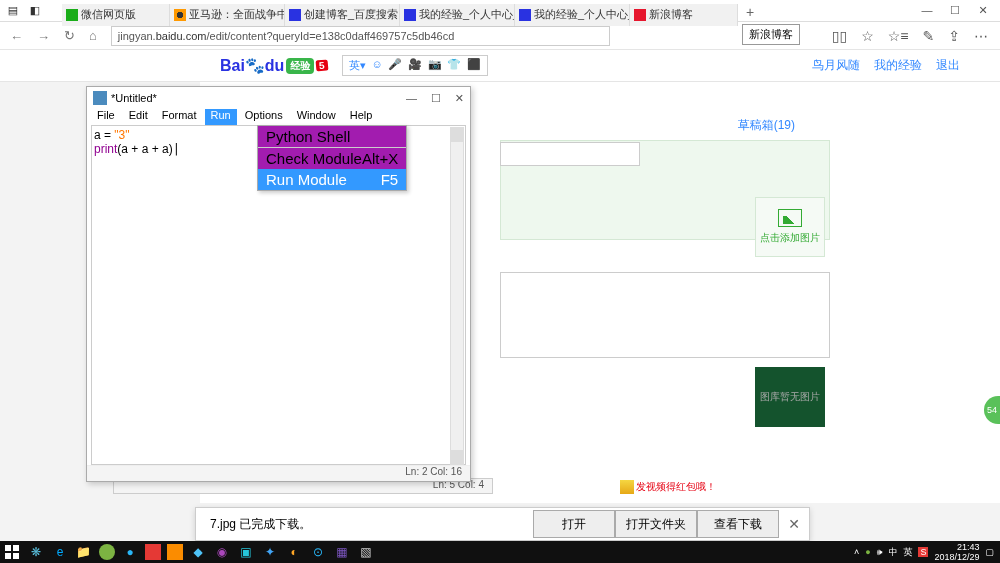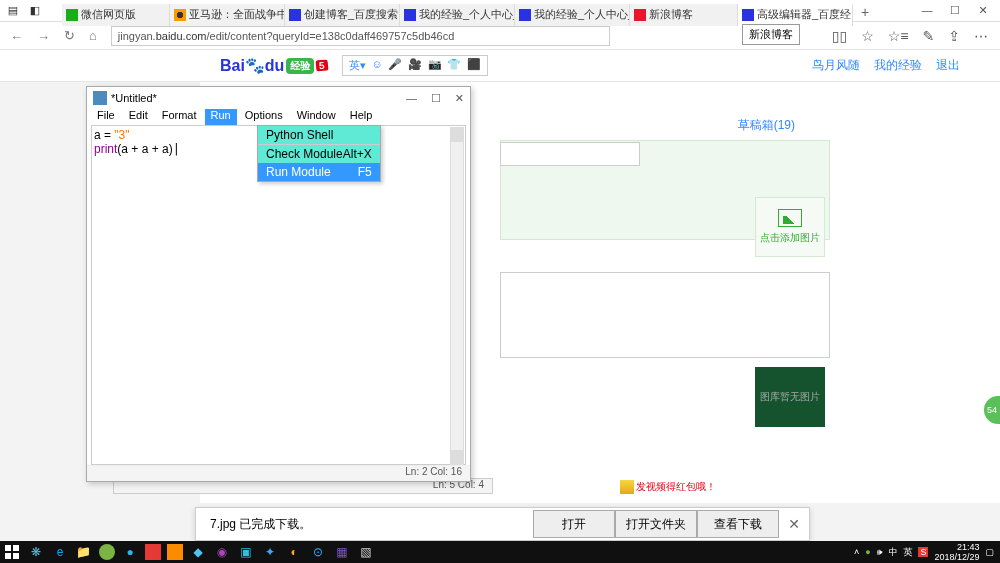--- a/index.html
+++ b/index.html
@@ -61,21 +61,21 @@
 .idle-win { position: absolute; left: 86px; top: 86px; width: 385px; background: #fff; border: 1px solid #aaa; box-shadow: 2px 2px 6px rgba(0,0,0,.2); }
 .idle-title { height: 22px; display: flex; align-items: center; padding: 0 6px; font-size: 11px; }
 .idle-title-icon { width: 14px; height: 14px; background: #4b8bbe; margin-right: 4px; }
 .idle-winctl { margin-left: auto; display: flex; gap: 14px; font-size: 11px; color: #555; }
 .idle-menubar { height: 16px; display: flex; font-size: 11px; padding-left: 4px; gap: 2px; }
 .idle-menu { padding: 0 6px; }
 .idle-menu.active { background: #3399ff; color: #fff; }
 .idle-code { height: 340px; border: 1px solid #ccc; margin: 0 4px; font-family: Consolas, monospace; font-size: 12px; padding: 2px; position: relative; white-space: pre; }
 .idle-code .orange { color: #ff7700; }
 .idle-code .purple { color: #900090; }
-.idle-dropdown { position: absolute; left: 170px; top: 38px; background: #5eead4; border: 1px solid #aaa; font-size: 12px; min-width: 110px; box-shadow: 2px 2px 4px rgba(0,0,0,.2); }
+.idle-dropdown { position: absolute; left: 170px; top: 38px; background: #a21caf; border: 1px solid #aaa; font-size: 15px; min-width: 110px; box-shadow: 2px 2px 4px rgba(0,0,0,.2); }
 .idle-dropdown div { padding: 2px 8px; display: flex; justify-content: space-between; }
 .idle-dropdown .sep { border-top: 1px solid #ccc; height: 1px; padding: 0; }
 .idle-dropdown .sel { background: #3399ff; color: #fff; }
 .idle-status { height: 16px; border-top: 1px solid #eee; font-size: 10px; text-align: right; padding-right: 8px; color: #555; background: #f4f4f4; }
 .idle-scroll { position: absolute; right: 6px; top: 40px; width: 14px; height: 338px; background: #f0f0f0; border: 1px solid #ddd; }
 .idle-scroll::before { content: ""; position: absolute; top: 0; left: 0; right: 0; height: 14px; background: #ddd; }
 .idle-scroll::after { content: ""; position: absolute; bottom: 0; left: 0; right: 0; height: 14px; background: #ddd; }
 
 
 .idle-status2 { position: absolute; left: 113px; top: 478px; width: 380px; height: 16px; background: #f4f4f4; border: 1px solid #ccc; font-size: 10px; text-align: right; padding-right: 8px; color: #555; }
@@ -119,24 +119,20 @@
         <span class="favicon fav-baidu"></span>
         <span>我的经验_个人中心_百度</span>
       </div>
     <div class="tab">
         <span class="favicon fav-baidu"></span>
         <span>我的经验_个人中心_百度</span>
       </div>
     <div class="tab">
         <span class="favicon fav-sina"></span>
         <span>新浪博客</span>
-      </div>
-    <div class="tab active">
-        <span class="favicon fav-baidu"></span>
-        <span>高级编辑器_百度经</span>
       </div>
     <div class="add-tab">+</div>
   </div>
   <div class="win-controls">
     <span>—</span>
     <span>☐</span>
     <span>✕</span>
   </div>
 </div>
 

